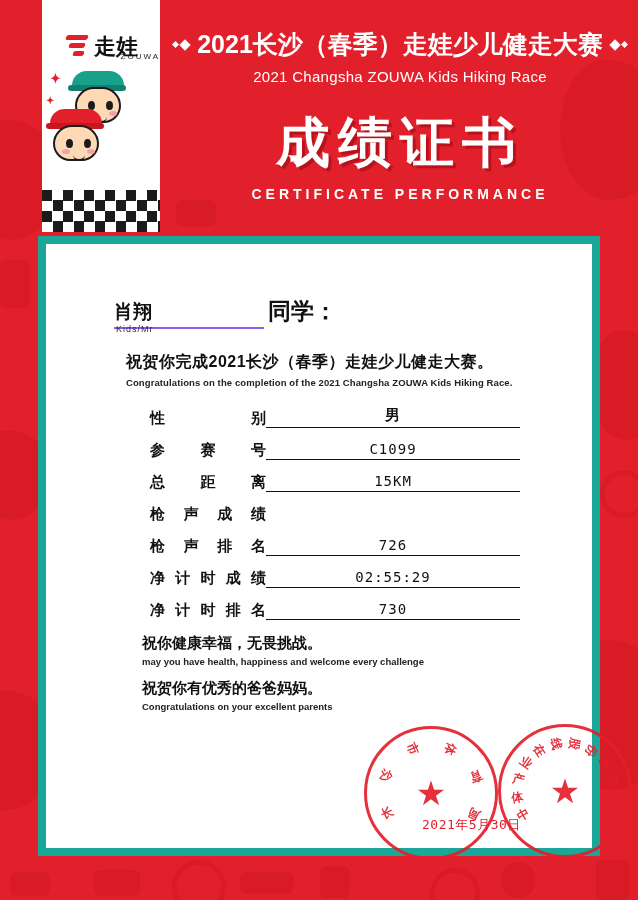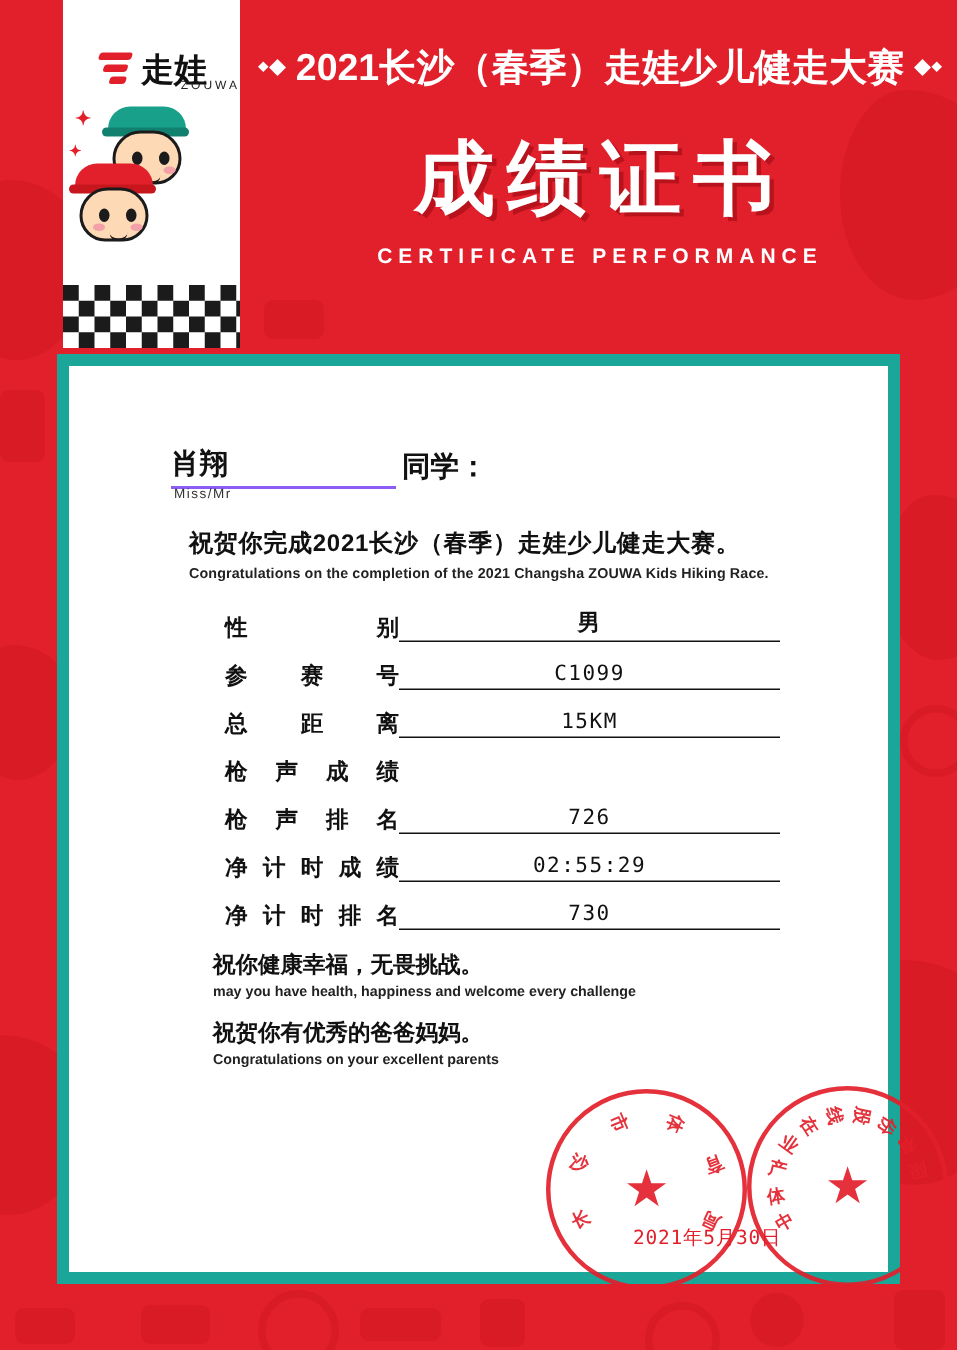--- a/index.html
+++ b/index.html
@@ -241,21 +241,21 @@
   }
   .name-blank {
     width: 150px;
     border-bottom: 2px solid #8b5cf6;
     font-size: 19px;
     font-weight: bold;
     color: #111;
     padding-bottom: 2px;
   }
   .name-suffix {
-    font-size: 19px;
+    font-size: 23px;
     font-weight: bold;
     color: #111;
     padding-bottom: 2px;
   }
   .name-en {
     position: absolute;
     left: 70px; top: 80px;
     font-size: 9px;
     letter-spacing: 1px;
     color: #333;
@@ -443,33 +443,34 @@
       <span class="diamond-group">
         <span class="diamond sm"></span>
           <span class="diamond"></span>
       </span>
       <span>2021长沙（春季）走娃少儿健走大赛</span>
       <span class="diamond-group">
         <span class="diamond"></span>
           <span class="diamond sm"></span>
       </span>
     </div>
+    <div class="title-en">2021 Changsha ZOUWA Kids Hiking Race</div>
     <div class="cert-cn">成绩证书</div>
     <div class="cert-en">CERTIFICATE PERFORMANCE</div>
   </div>
 </div>
 
 <div class="cert-frame">
   <div class="cert-inner">
 
     <div class="name-row">
       <div class="name-blank">肖翔</div>
       <div class="name-suffix">同学：</div>
     </div>
-    <div class="name-en">Miss/Mr</div>
+    <div class="name-en">Kids/Mr</div>
 
     <div class="congrats">
       <div class="congrats-cn">祝贺你完成2021长沙（春季）走娃少儿健走大赛。</div>
       <div class="congrats-en">Congratulations on the completion of the 2021 Changsha ZOUWA Kids Hiking Race.</div>
     </div>
 
     <div class="fields">
         <div class="field-row">
           <div class="field-label">
             <span>性</span>

